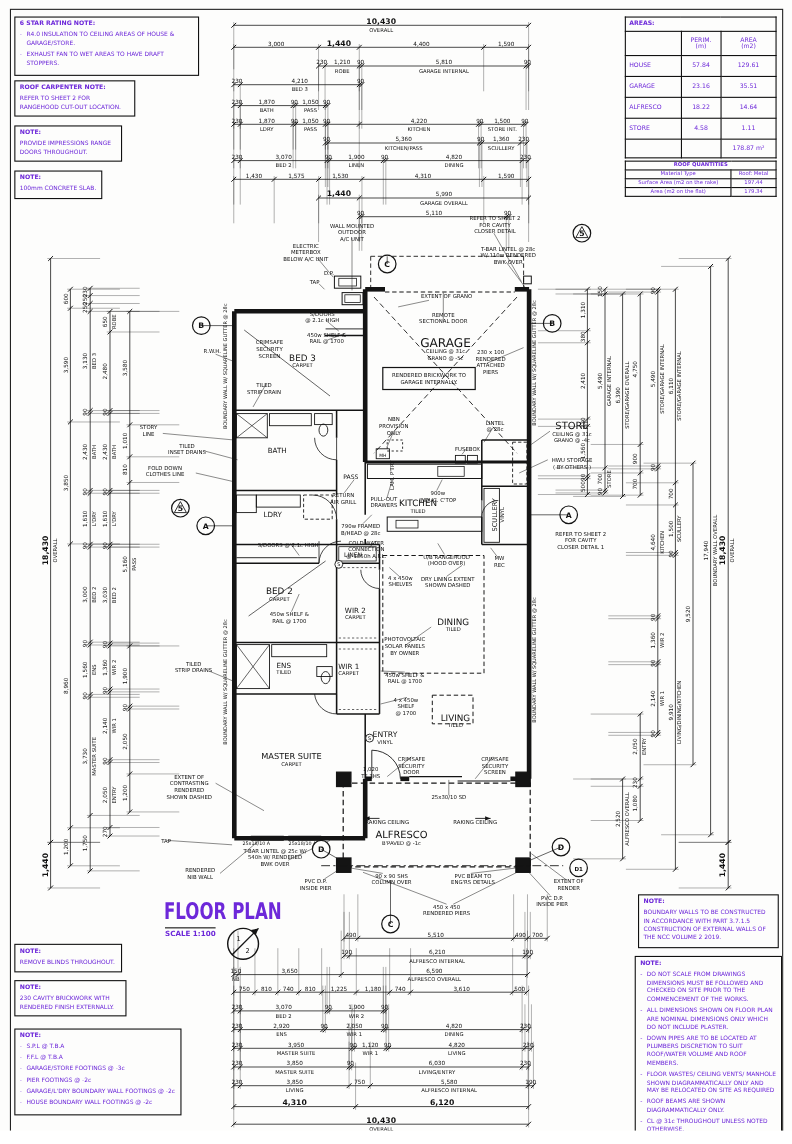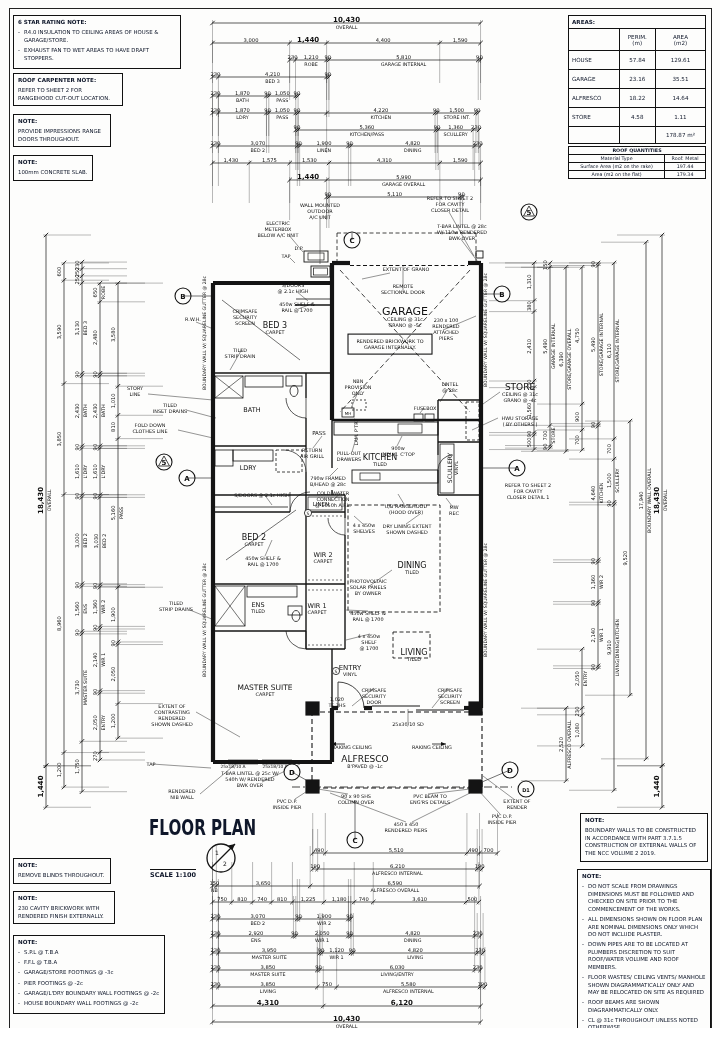--- a/index.html
+++ b/index.html
@@ -1,16 +1,16 @@
 <!DOCTYPE html>
 <html><head>
 <meta charset="utf-8">
 <style>
   html,body{margin:0;padding:0;background:#fff;}
-  #sheet{position:relative;width:720px;height:1028px;background:#fdfdfc;font-family:"DejaVu Sans",sans-serif;color:#0f172a;overflow:hidden;}
+  #sheet{position:relative;width:720px;height:1028px;background:#fdfdfc;font-family:"DejaVu Sans",sans-serif;color:#6d28d9;overflow:hidden;}
   .border{position:absolute;left:9px;top:8px;width:701px;height:1023px;border:1.4px solid #222;}
   .notebox{position:absolute;border:1.6px solid #111;background:#fdfdfc;padding:3px 4px;font-size:5.4px;line-height:1.4;}
   .notebox .ttl{font-weight:bold;margin-bottom:2.5px;font-size:5.6px;}
   .notebox .bl{display:flex;gap:3px;margin-bottom:2.5px;}
   .notebox .bl .m{flex:0 0 3px;}
   table.areas{position:absolute;border-collapse:collapse;font-size:5.6px;background:#fdfdfc;}
   table.areas td{border:1.3px solid #111;padding:1px 3px;text-align:center;}
   table.areas td.nm{text-align:left;}
   svg{position:absolute;left:0;top:0;}
   .title-main{position:absolute;font-size:21px;font-weight:bold;transform:scaleX(0.72);transform-origin:left;white-space:nowrap;}
@@ -1267,14 +1267,14 @@
       </g>
       <g>
         <circle cx="221" cy="858" r="14" fill="none" stroke="#141414" stroke-width="1.3"></circle>
         <line x1="211" y1="868" x2="235" y2="844" stroke="#141414" stroke-width="1.2"></line>
         <path d="M235,844 l-7,1.5 4.5,4.5 z" fill="#141414"></path>
         <text x="217" y="855" font-size="6" fill="#111" text-anchor="middle" font-family="&quot;DejaVu Sans&quot;,sans-serif">1</text>
         <text x="225" y="866" font-size="6" fill="#111" text-anchor="middle" font-family="&quot;DejaVu Sans&quot;,sans-serif">2</text>
       </g>
     </svg>
   <div class="title-main" style="left:149px;top:816px;">FLOOR PLAN</div>
-  <div class="title-scale" style="left:150px;top:869px;">SCALE 1:100</div>
+  <div class="title-scale" style="left:150px;top:843px;">SCALE 1:100</div>
 </div>
 
 </body></html>

